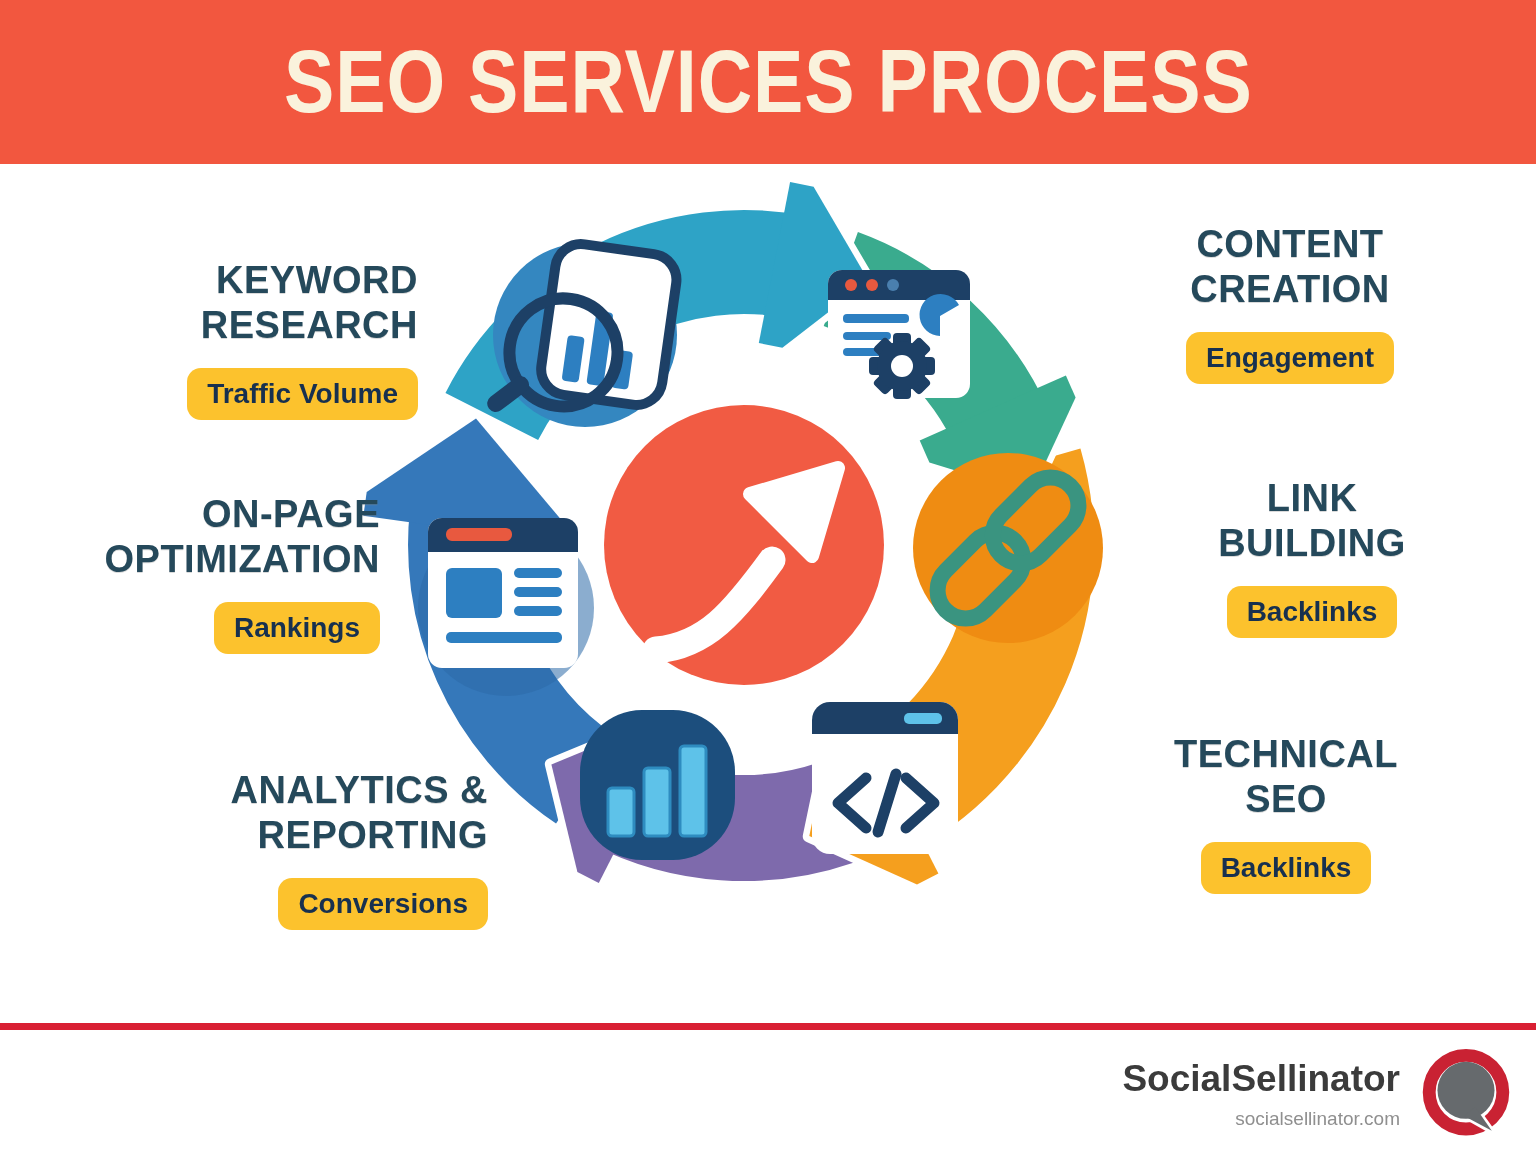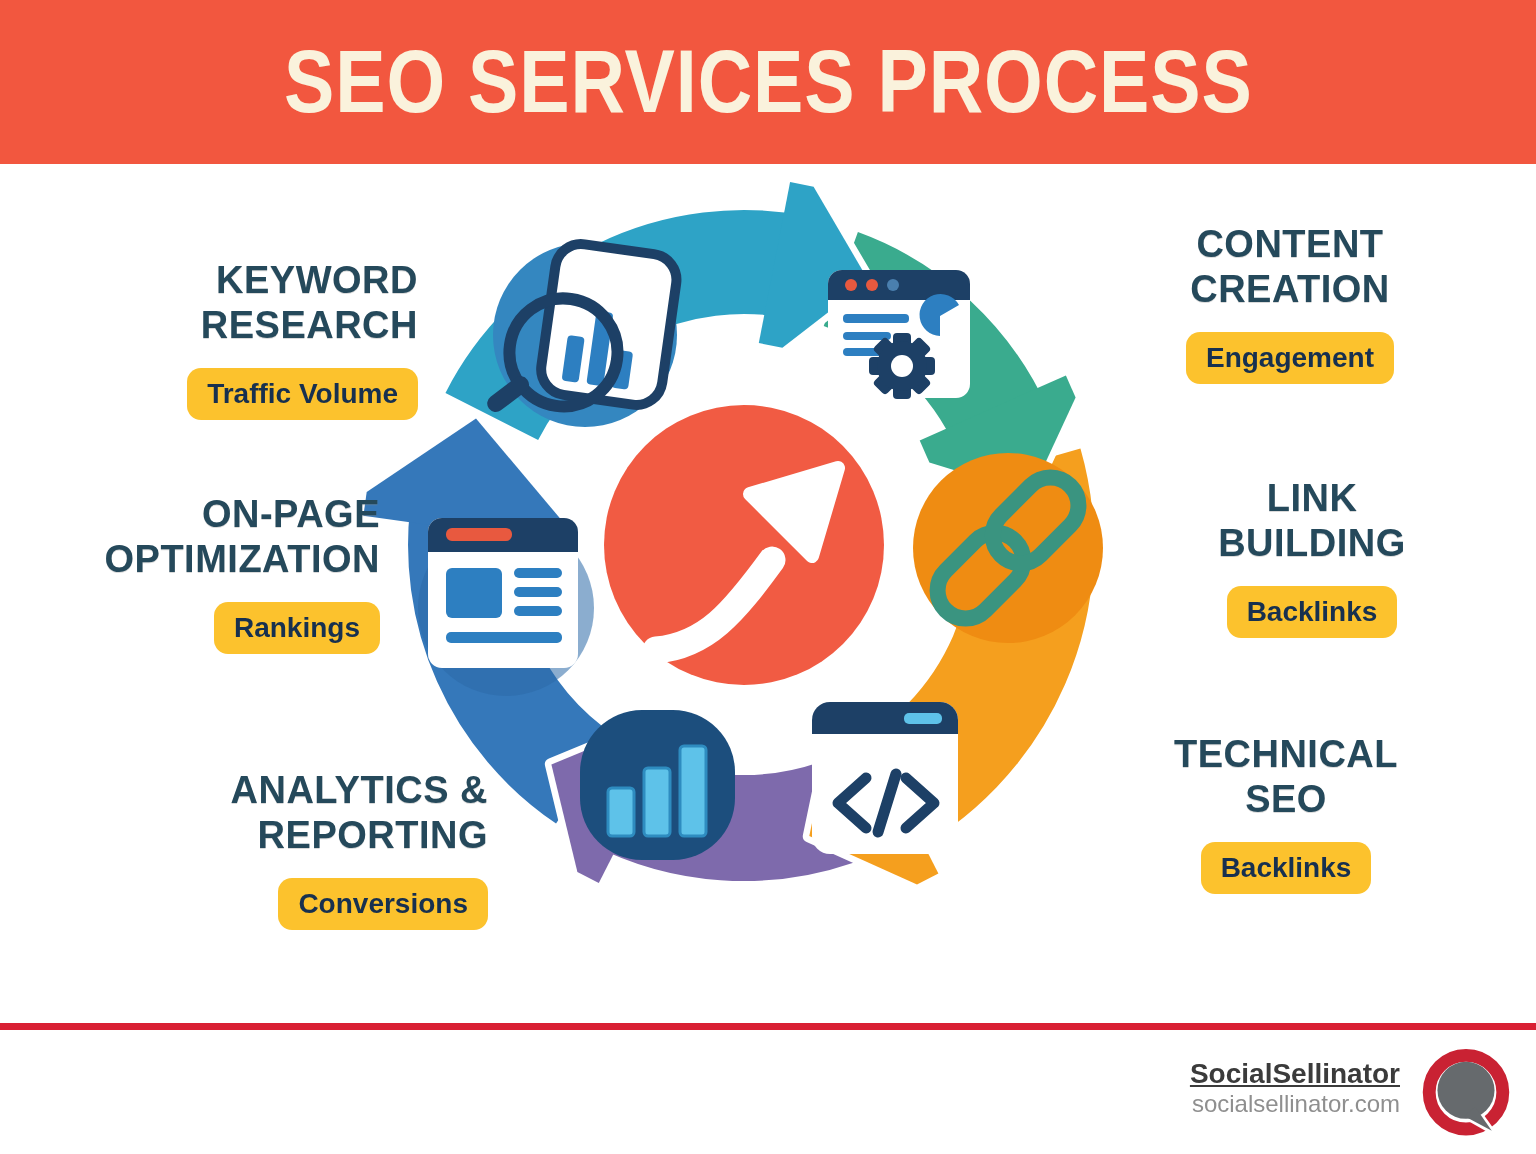--- a/index.html
+++ b/index.html
@@ -28,22 +28,22 @@
   .badge{
     display:inline-block;margin-top:20px;background:var(--badge-bg);
     color:var(--badge-text);font-size:28px;font-weight:bold;
     padding:10px 20px;border-radius:14px;
   }
   .ta-center{text-align:right;margin-top:36px;}
   .ta-left{text-align:center;}
   
   .footer-line{position:absolute;left:0;top:1023px;width:1536px;height:7px;background:var(--footer-line);}
   .footer-brand{position:absolute;right:136px;top:1058px;text-align:right;}
-  .brand-name{color:var(--brand-text);font-size:28px;font-weight:bold;text-decoration:underline;}
-  .brand-site{color:var(--website-text);font-size:24px;}
+  .brand-name{color:var(--brand-text);font-size:37px;font-weight:bold;}
+  .brand-site{color:var(--website-text);font-size:19px;margin-top:8px;}
   .footer-logo{position:absolute;left:1420px;top:1048px;}
   
   .f-navy{fill:var(--icon-navy);} .f-blue{fill:var(--icon-blue);}
   .f-lblue{fill:var(--icon-lightblue);} .f-white{fill:#ffffff;}
   .f-red{fill:var(--accent-red);} .f-dotblue{fill:var(--dot-blue);}
   .s-navy{stroke:var(--icon-navy);}
 </style>
 </head>
 <body>
 

